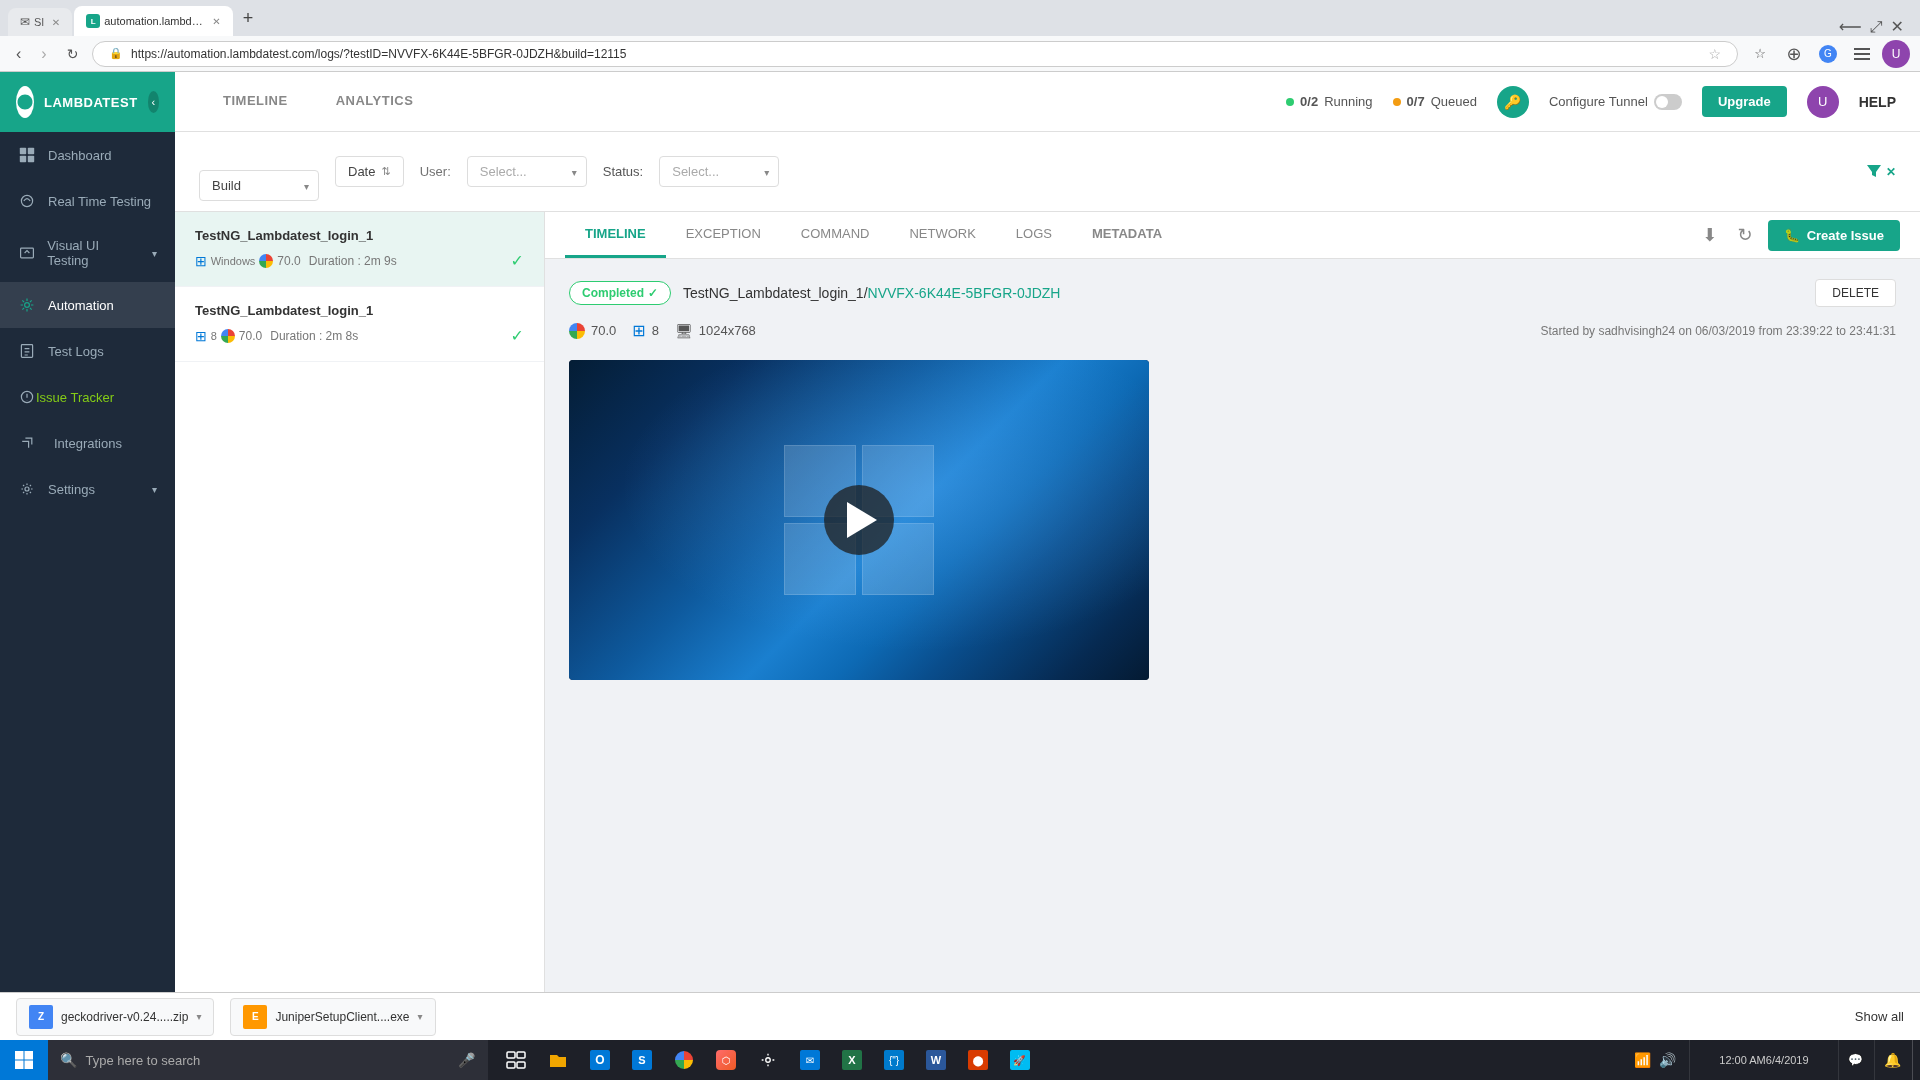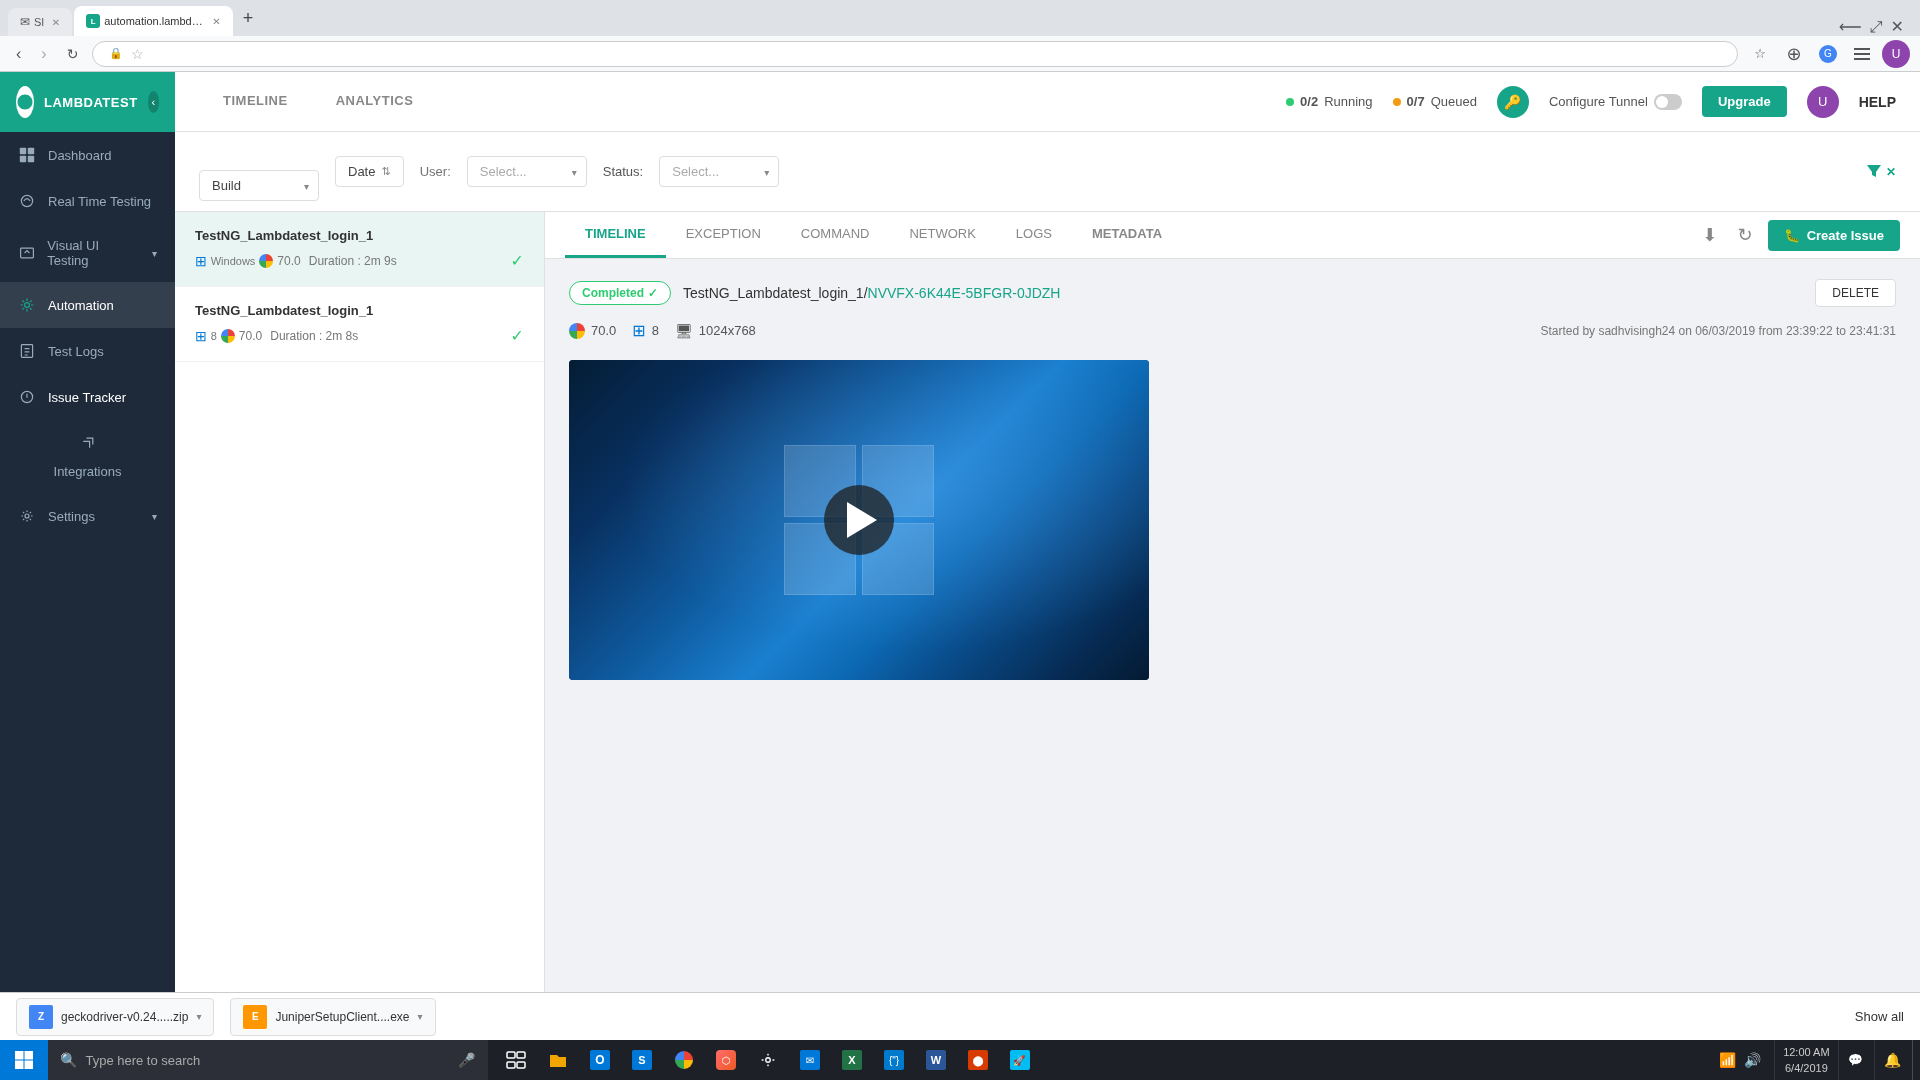--- a/index.html
+++ b/index.html
@@ -30,20 +30,21 @@
       <span style="color:#555; font-size:16px; cursor:pointer;">✕</span>
     </div>
   </div>
 
   <div style="background:#f8f9fa; height:36px; display:flex; align-items:center; padding:0 10px; gap:8px; border-bottom:1px solid #ccc;">
     <button style="background:none; border:none; color:#555; font-size:16px; cursor:pointer; padding:4px 6px; border-radius:50%;">‹</button>
     <button style="background:none; border:none; color:#aaa; font-size:16px; cursor:pointer; padding:4px 6px; border-radius:50%;">›</button>
     <button style="background:none; border:none; color:#555; font-size:14px; cursor:pointer; padding:4px 6px; border-radius:50%;">↻</button>
     <div style="flex:1; background:#fff; border:1px solid #ccc; border-radius:20px; padding:4px 16px; display:flex; align-items:center; gap:8px;">
       <span style="color:#4caf50; font-size:11px;">🔒</span>
+      <span style="font-size:12px; color:#333; flex:1;">https://automation.lambdatest.com/logs/?testID=NVVFX-6K44E-5BFGR-0JDZH&amp;build=12115</span>
       <span style="color:#aaa; font-size:14px; cursor:pointer;">☆</span>
     </div>
     <div style="display:flex; align-items:center; gap:6px;">
       <div style="width:28px; height:28px; display:flex; align-items:center; justify-content:center; cursor:pointer; border-radius:50%; color:#555;">☆</div>
       <div style="width:28px; height:28px; display:flex; align-items:center; justify-content:center; cursor:pointer; border-radius:50%; color:#555; font-size:18px;">⊕</div>
       <div style="width:28px; height:28px; display:flex; align-items:center; justify-content:center; cursor:pointer; border-radius:50%;">
         <div style="width:18px; height:18px; border-radius:50%; background:#4285f4; color:white; font-size:10px; display:flex; align-items:center; justify-content:center;">G</div>
       </div>
       <div style="width:28px; height:28px; display:flex; align-items:center; justify-content:center; cursor:pointer; border-radius:50%; color:#555; font-size:16px; flex-direction:column; gap:3px; padding:4px;">
         <div style="width:16px; height:2px; background:#555;"></div>
@@ -115,31 +116,31 @@
     <div style="display:flex; align-items:center; gap:12px; padding:14px 18px; cursor:pointer; color:#9aabb8; font-size:13px;">
       <div style="width:18px; height:18px; display:flex; align-items:center; justify-content:center;">
         <svg viewBox="0 0 20 20" width="16" height="16" fill="none" stroke="#9aabb8" stroke-width="1.5">
           <rect x="3" y="2" width="14" height="16" rx="1"></rect>
           <path d="M7 7h6M7 11h6M7 15h4"></path>
         </svg>
       </div>
       <span>Test Logs</span>
     </div>
 
-    <div style="display:flex; align-items:center; gap:12px; padding:14px 18px; cursor:pointer; color:#ffffff; font-size:13px;">
+    <div style="display:flex; align-items:center; gap:0; padding:14px 18px; cursor:pointer; color:#84cc16; font-size:13px;">
       <div style="width:18px; height:18px; display:flex; align-items:center; justify-content:center;">
         <svg viewBox="0 0 20 20" width="16" height="16" fill="none" stroke="#9aabb8" stroke-width="1.5">
           <circle cx="10" cy="10" r="7"></circle>
           <path d="M10 6v5M10 14v.5"></path>
         </svg>
       </div>
       <span>Issue Tracker</span>
     </div>
 
-    <div style="display:flex; align-items:center; gap:12px; padding:14px 18px; cursor:pointer; color:#9aabb8; font-size:13px;flex-direction:column;">
+    <div style="display:flex; align-items:center; gap:18px; padding:14px 18px; cursor:pointer; color:#9aabb8; font-size:13px;">
       <div style="width:18px; height:18px; display:flex; align-items:center; justify-content:center;">
         <svg viewBox="0 0 20 20" width="16" height="16" fill="none" stroke="#9aabb8" stroke-width="1.5">
           <path d="M8 4h8v8"></path>
           <path d="M4 8h8v8"></path>
         </svg>
       </div>
       <span>Integrations</span>
     </div>
 
     <div style="display:flex; align-items:center; gap:12px; padding:14px 18px; cursor:pointer; color:#9aabb8; font-size:13px;">
@@ -429,21 +430,21 @@
     <div style="width:40px; height:40px; display:flex; align-items:center; justify-content:center; cursor:pointer; border-radius:2px;">
       <div style="width:20px; height:20px; background:#00bcf2; display:flex; align-items:center; justify-content:center; color:white; font-size:10px; border-radius:2px;">🚀</div>
     </div>
   </div>
 
   <div style="margin-left:auto; display:flex; align-items:center; height:100%;">
     <div style="display:flex; align-items:center; gap:8px; padding:0 12px; height:100%;">
       <span style="color:#ccc; font-size:14px; cursor:pointer;">📶</span>
       <span style="color:#ccc; font-size:14px; cursor:pointer;">🔊</span>
     </div>
-    <div style="color:#ccc; font-size:11px; line-height:1.5; padding:0 8px; cursor:pointer; border-left:1px solid rgba(255,255,255,0.1); height:100%; display:flex; flex-direction:column; align-items:center; justify-content:center;">
+    <div style="color:#ccc; font-size:11px; line-height:1.5; padding:0 29px; cursor:pointer; border-left:1px solid rgba(255,255,255,0.1); height:100%; display:flex; align-items:center; justify-content:center;">
       <div>12:00 AM</div>
       <div>6/4/2019</div>
     </div>
     <div style="color:#ccc; font-size:12px; padding:0 10px; cursor:pointer; height:100%; display:flex; align-items:center; border-left:1px solid rgba(255,255,255,0.1);">💬</div>
     <div style="display:flex; align-items:center; gap:4px; padding:0 10px; height:100%; cursor:pointer; border-left:1px solid rgba(255,255,255,0.1);">
       <span style="color:#ccc; font-size:14px;">🔔</span>
     </div>
     <div style="width:8px; height:100%; border-left:1px solid rgba(255,255,255,0.2); cursor:pointer;"></div>
   </div>
 </div>

